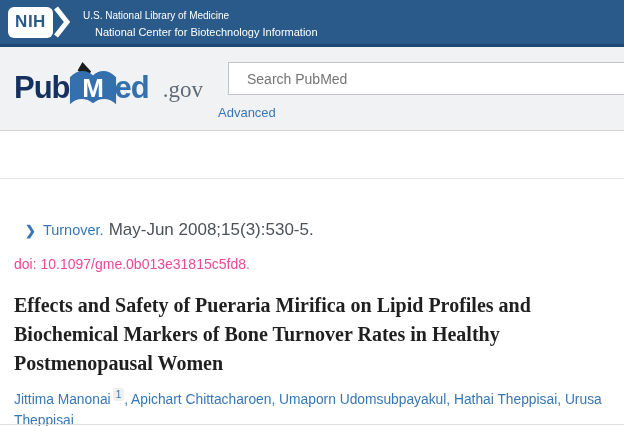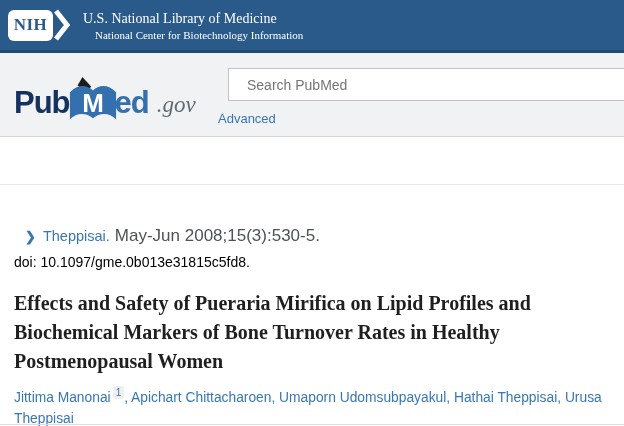--- a/index.html
+++ b/index.html
@@ -9,75 +9,73 @@
   .page {
     position: relative;
     width: 624px;
     height: 426px;
     overflow: hidden;
     background: #ffffff;
   }
 
   
   .nih-header {
-    height: 53px;
+    height: 47px;
     background: var(--header-blue, #2a5a8a);
     border-bottom: 3px solid var(--header-blue-dark, #1d4a74);
     display: flex;
     align-items: center;
     padding-left: 8px;
-    font-family: Liberation Serif, serif;
   }
   .nih-logo { display: flex; align-items: center; cursor: pointer; }
   .nih-box {
     width: 45px; height: 31px;
     background: #ffffff;
     border-radius: 6px;
     display: flex; align-items: center; justify-content: center;
     font-weight: bold; font-size: 17px;
     color: var(--header-blue, #2a5a8a);
     letter-spacing: 0.5px;
   }
   .nih-chevron { margin-left: 1px; display: block; }
   .nih-titles { margin-left: 12px; color: #ffffff; }
-  .nih-title-main { font-size: 14px; line-height: 19px; font-weight: 400; }
+  .nih-title-main { font-size: 10px; line-height: 19px; font-weight: 400; }
   .nih-title-sub { font-size: 11px; line-height: 14px; font-weight: 400; padding-left: 12px; }
 
   
   .search-band {
     position: relative;
     height: 84px;
     background: #f1f2f3;
     border-bottom: 1px solid #d4d4d4;
   }
   .pubmed-logo {
     position: absolute;
-    left: 14px; top: 29px;
+    left: 14px; top: 20px;
     display: flex; align-items: center;
     cursor: pointer;
     user-select: none;
   }
   .pm-pub {
     font-size: 31px; font-weight: bold;
     color: var(--logo-dark-blue, #14315f);
     letter-spacing: -1px;
   }
   .pm-book { margin: -6px -3px 0 -2px; display: block; }
   .pm-ed {
     font-size: 31px; font-weight: bold;
     color: var(--logo-blue, #3470ad);
     letter-spacing: -1px;
     text-align: right;
   }
   .pm-gov {
     font-family: "Liberation Serif", serif;
-    font-style: italic;
     font-size: 23px;
     color: #5f6b76;
-    margin-left: 8px;
+    margin-left: 14px;
     margin-top: 4px;
   }
   .search-input {
     position: absolute;
     left: 228px; top: 15px; right: -2px;
     height: 33px;
     border: 1px solid #c2c3c9;
     background: #ffffff;
     padding: 0 10px 0 18px;
     font-size: 14px;
@@ -132,22 +130,22 @@
     cursor: pointer;
     white-space: nowrap;
   }
   .citation-text {
     color: #4d5258;
     font-size: 17px;
     margin-left: 5px;
     white-space: nowrap;
   }
   .doi-line {
-    margin-top: 8px;
-    color: #000000;
+    margin-top: 16px;
+    color: #ec4899;
     font-size: 14px;
   }
 
   .article-title {
     margin-top: 19px;
     font-family: "Liberation Serif", serif;
     font-weight: 700;
     font-size: 20px;
     line-height: 29px;
     color: #1f1f1f;
@@ -212,21 +210,21 @@
     <input class="search-input" type="text" placeholder="Search PubMed" style="">
     <a class="advanced-link">Advanced</a>
   </div>
 
   <div class="sub-strip"></div>
 
   <div class="content">
 
     <div class="meta-row">
       <span class="meta-chevron-icon">❯</span>
-      <a class="journal-link">Theppisai.</a>
+      <a class="journal-link">Turnover.</a>
       <span class="citation-text">May-Jun 2008;15(3):530-5.</span>
     </div>
 
     <div class="doi-line">doi: 10.1097/gme.0b013e31815c5fd8.</div>
 
     <h1 class="article-title">Effects and Safety of Pueraria Mirifica on Lipid Profiles and Biochemical Markers of Bone Turnover Rates in Healthy Postmenopausal Women</h1>
 
     <div class="authors-line"><span class="author-link">Jittima Manonai</span><span class="affiliation-sup">1</span><span class="author-link">, Apichart Chittacharoen, Umaporn Udomsubpayakul, Hathai Theppisai, Urusa Theppisai</span></div>
 
   </div>

